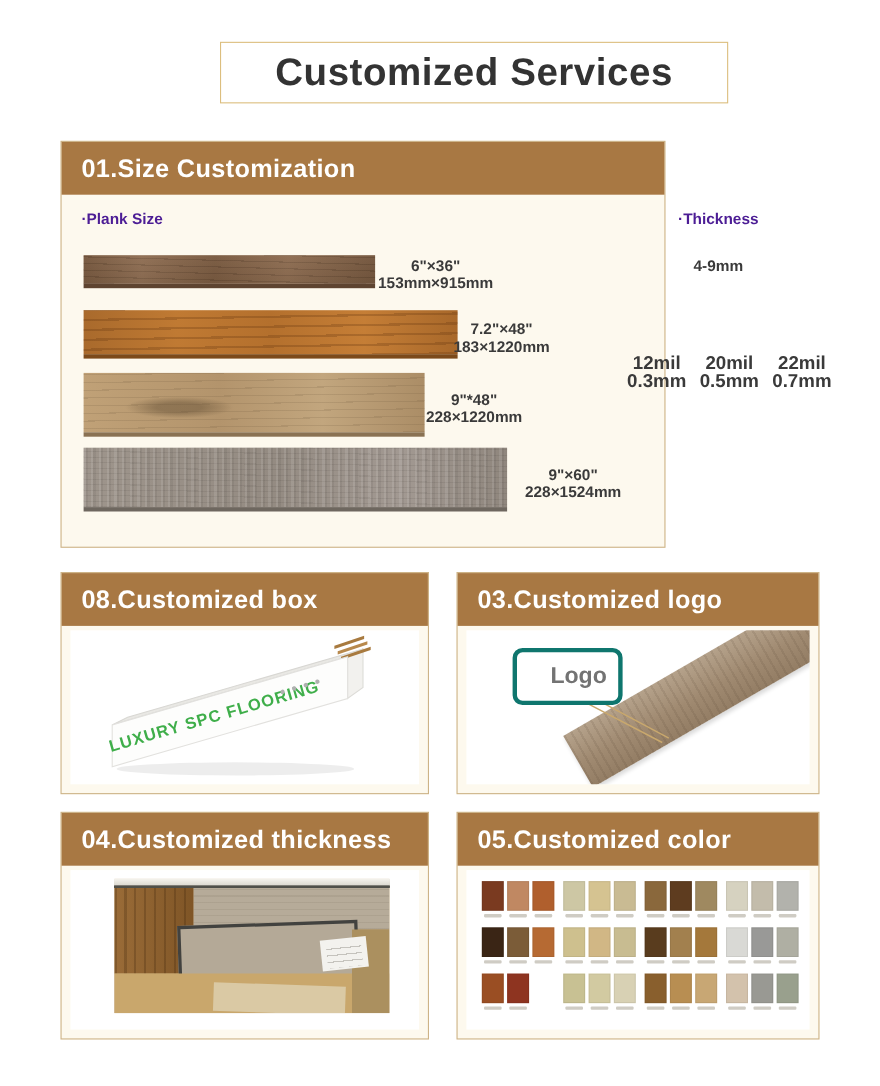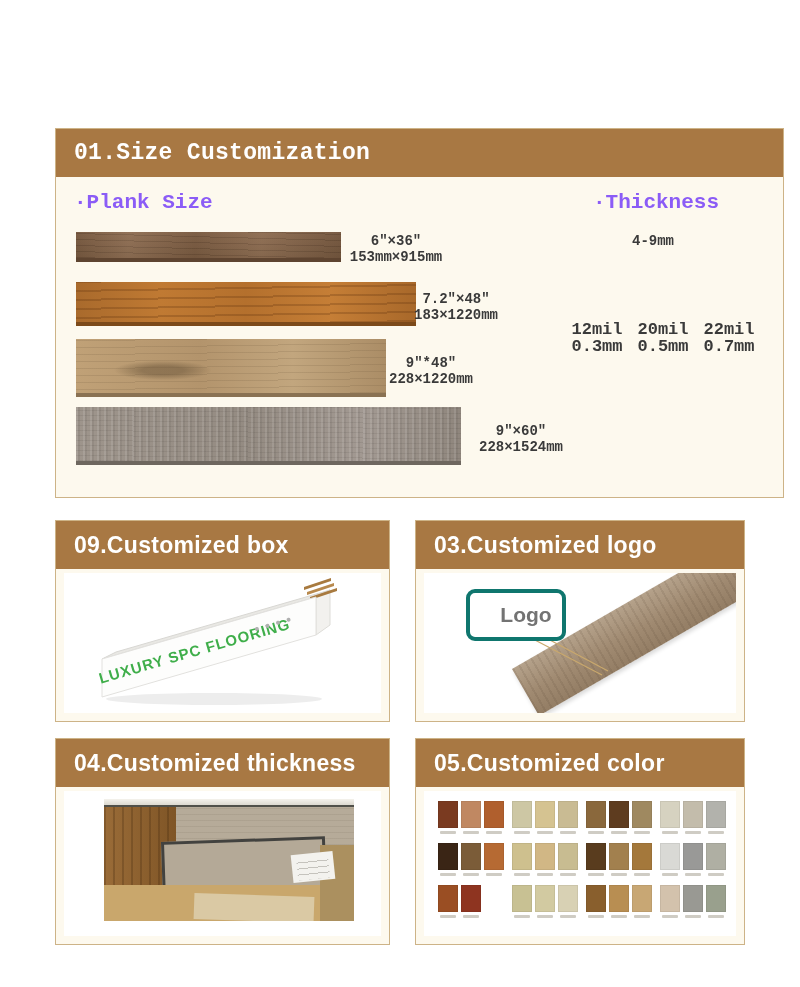--- a/index.html
+++ b/index.html
@@ -8,27 +8,27 @@
 
   
   .title-box{position:absolute;left:200px;top:38px;width:460px;height:54px;
              border:1px solid #dcbe7e;background:#fff;display:flex;align-items:center;justify-content:center;}
   .title-box span{font-size:35px;font-weight:bold;color:#333;letter-spacing:.5px;}
 
   
   .panel{position:absolute;box-sizing:border-box;border:1px solid #cdb387;background:#fdf9ee;}
   .panel-header{background:#a87843;color:#fff;font-weight:bold;font-size:23px;
                 height:48px;line-height:48px;padding-left:18px;letter-spacing:.3px;}
-  .panel-size {left:55px;top:128px;width:729px;height:370px;font-family:Liberation Mono, monospace;}
+  .panel-size {left:55px;top:128px;width:550px;height:370px;}
   .panel-box  {left:55px;top:520px;width:335px;height:202px;}
   .panel-logo {left:415px;top:520px;width:330px;height:202px;}
   .panel-thick{left:55px;top:738px;width:335px;height:207px;}
   .panel-color{left:415px;top:738px;width:330px;height:207px;}
 
-  .heading{position:absolute;font-size:21px;font-weight:bold;color:#8b5cf6;}
+  .heading{position:absolute;font-size:14px;font-weight:bold;color:#4c1d95;}
   .plank-size-heading{left:18px;top:62px;}
   .thickness-heading{left:537px;top:62px;width:120px;text-align:center;}
   .thickness-value{position:absolute;left:537px;top:104px;width:120px;text-align:center;
                    font-size:14px;font-weight:bold;color:#3a3a3a;}
   .wear-heading{left:522px;top:152px;width:150px;text-align:center;}
   .wear-row{position:absolute;left:512px;top:192px;width:190px;display:flex;justify-content:space-between;}
   .wear-item{width:58px;text-align:center;font-size:17px;font-weight:bold;line-height:17px;color:#3a3a3a;}
 
   
   .plank{position:absolute;left:20px;box-sizing:border-box;}
@@ -106,20 +106,23 @@
   .sw{height:27px;box-shadow:inset 0 0 0 1px rgba(0,0,0,.06);}
   .sw-label{height:3px;background:#cfccc4;margin:3px 2px 0;border-radius:1px;}
 
   svg text{font-family:"Liberation Sans",sans-serif;}
 </style>
 </head>
 <body>
 
 <div class="page">
 
+  <div class="title-box">
+    <span>Customized Services</span>
+  </div>
 
   <section class="panel panel-size">
     <div class="panel-header">01.Size Customization</div>
 
     <div class="heading plank-size-heading">·Plank Size</div>
     <div class="heading thickness-heading">·Thickness</div>
     <div class="thickness-value">4-9mm</div>
 
     <div class="wear-row">
       <div class="wear-item">
@@ -153,21 +156,21 @@
       <div>9"*48"</div>
       <div>228×1220mm</div>
     </div>
     <div class="dim dim4">
       <div>9"×60"</div>
       <div>228×1524mm</div>
     </div>
   </section>
 
   <section class="panel panel-box">
-    <div class="panel-header">09.Customized box</div>
+    <div class="panel-header">08.Customized box</div>
     <div class="content">
       <svg width="317" height="142" viewBox="0 0 317 142">
         <ellipse cx="150" cy="126" rx="108" ry="6" fill="rgba(0,0,0,0.07)"></ellipse>
         <polygon points="38,86 252,24 266,17 52,79" fill="#e9e8e4" stroke="#d8d7d3" stroke-width="1"></polygon>
         <polygon points="252,24 266,17 266,52 252,62" fill="#f2f1ee" stroke="#dddcd8" stroke-width="1"></polygon>
         <polygon points="240,14 267,5 267,8 240,17" fill="#a87a3f"></polygon>
         <polygon points="243,19 270,10 270,13 243,22" fill="#b8894d"></polygon>
         <polygon points="246,24 273,15 273,18 246,27" fill="#a87a3f"></polygon>
         <polygon points="38,86 252,24 252,62 38,124" fill="#fdfdfc" stroke="#e2e1de" stroke-width="1"></polygon>
         <text transform="rotate(-16.2 145 74)" x="130" y="79" text-anchor="middle" font-size="15" font-weight="bold" fill="#3fae4a" letter-spacing="1">LUXURY SPC FLOORING</text>

